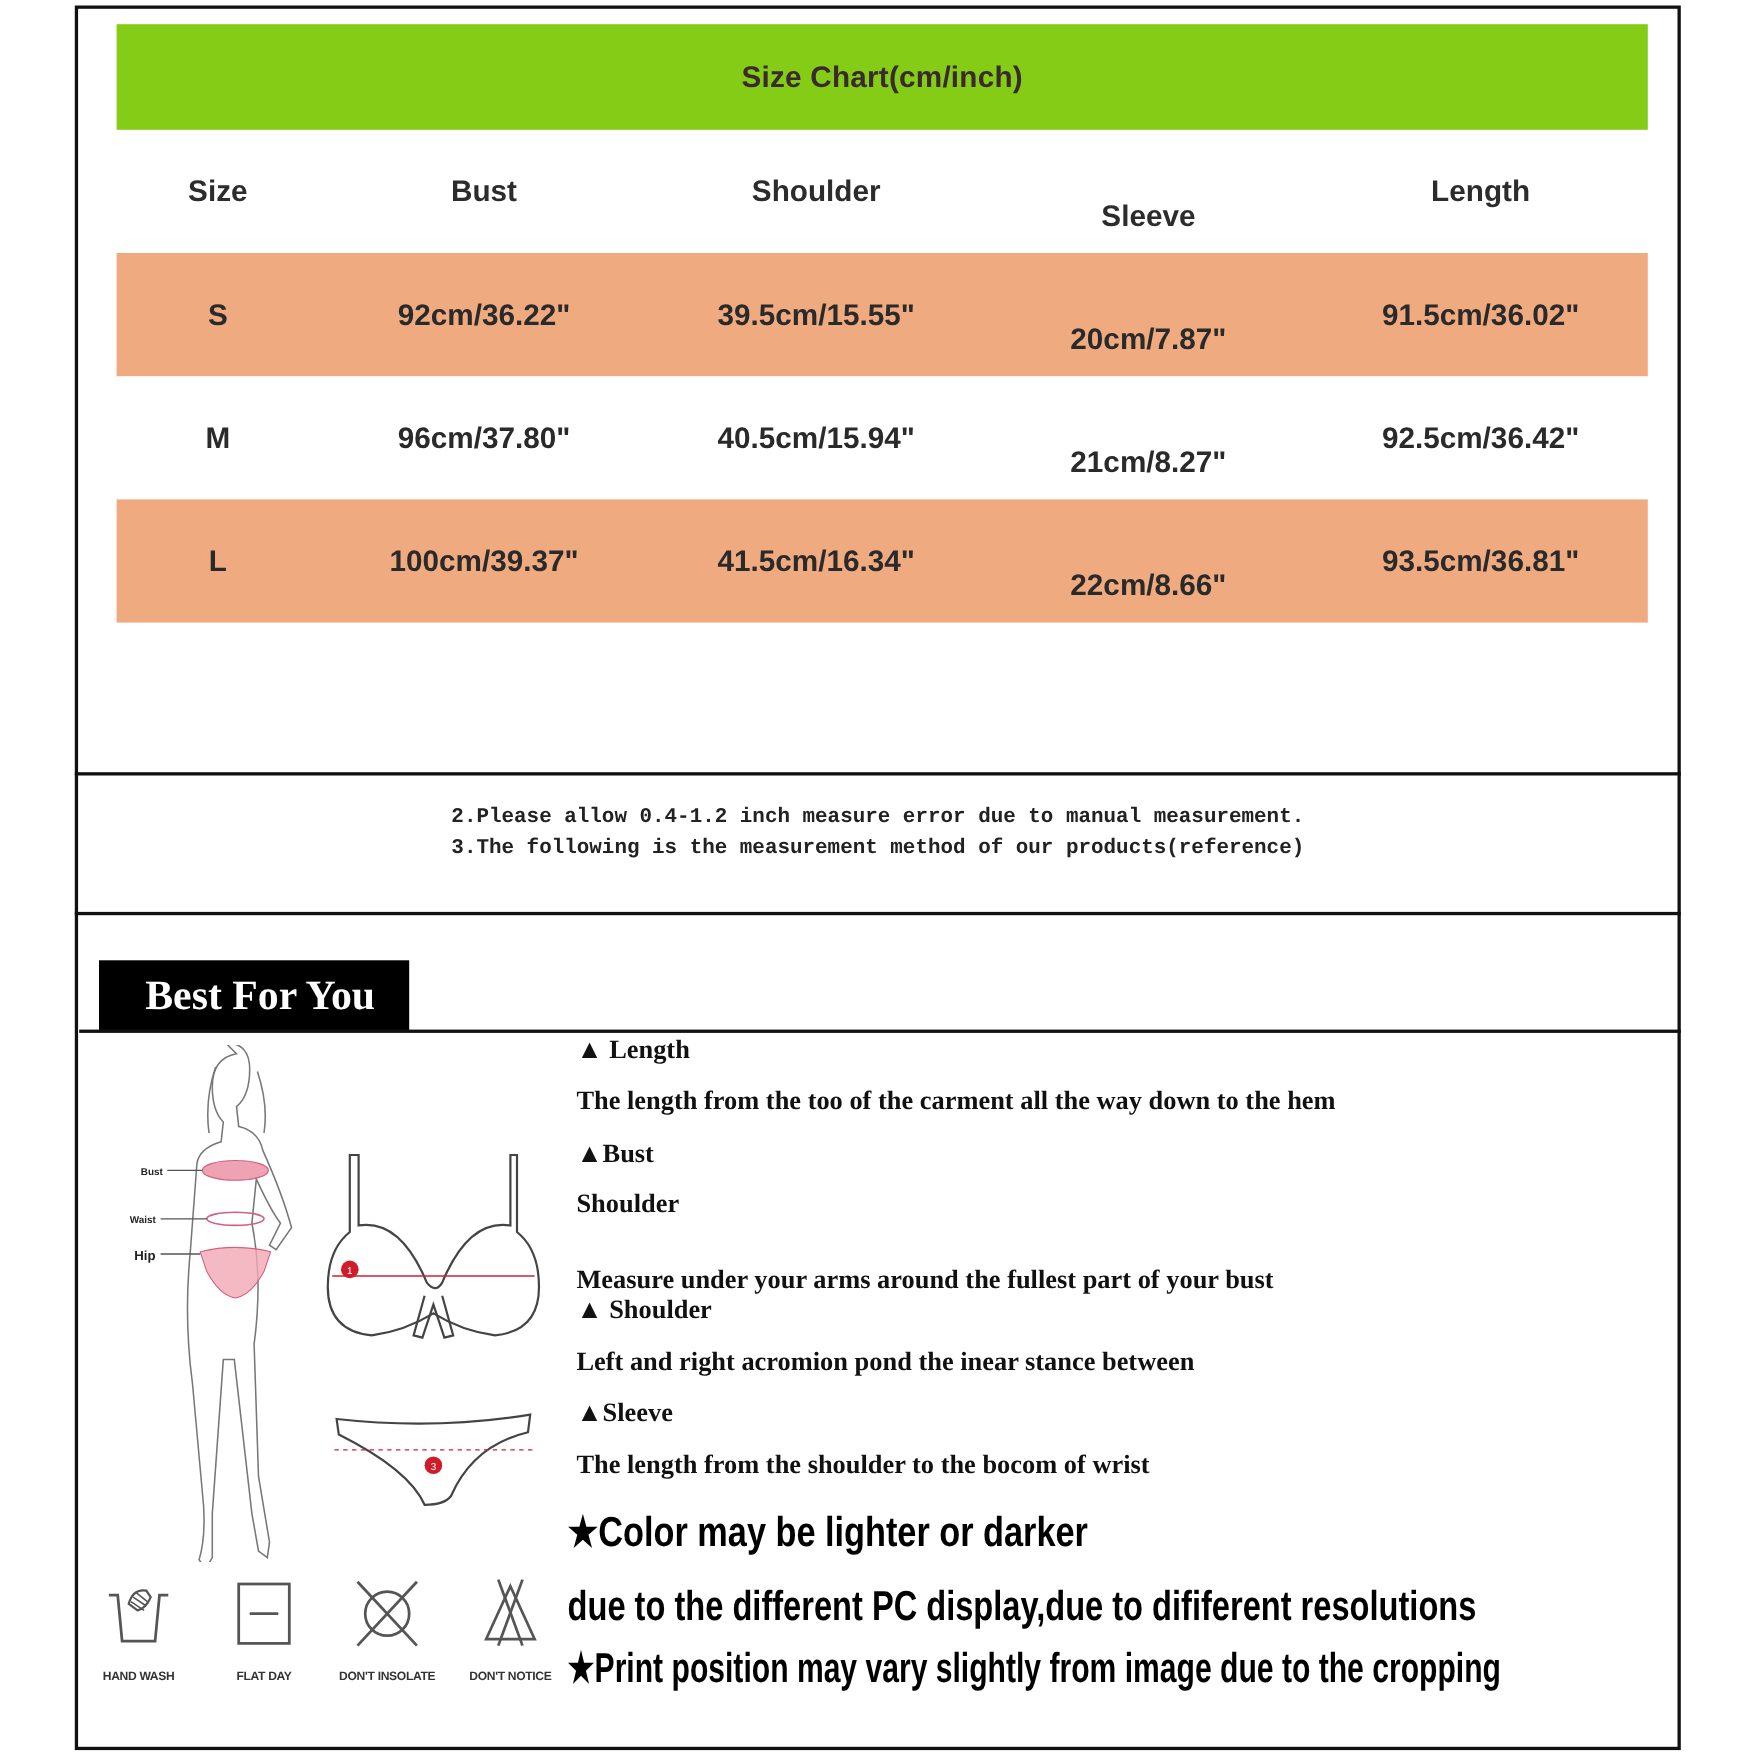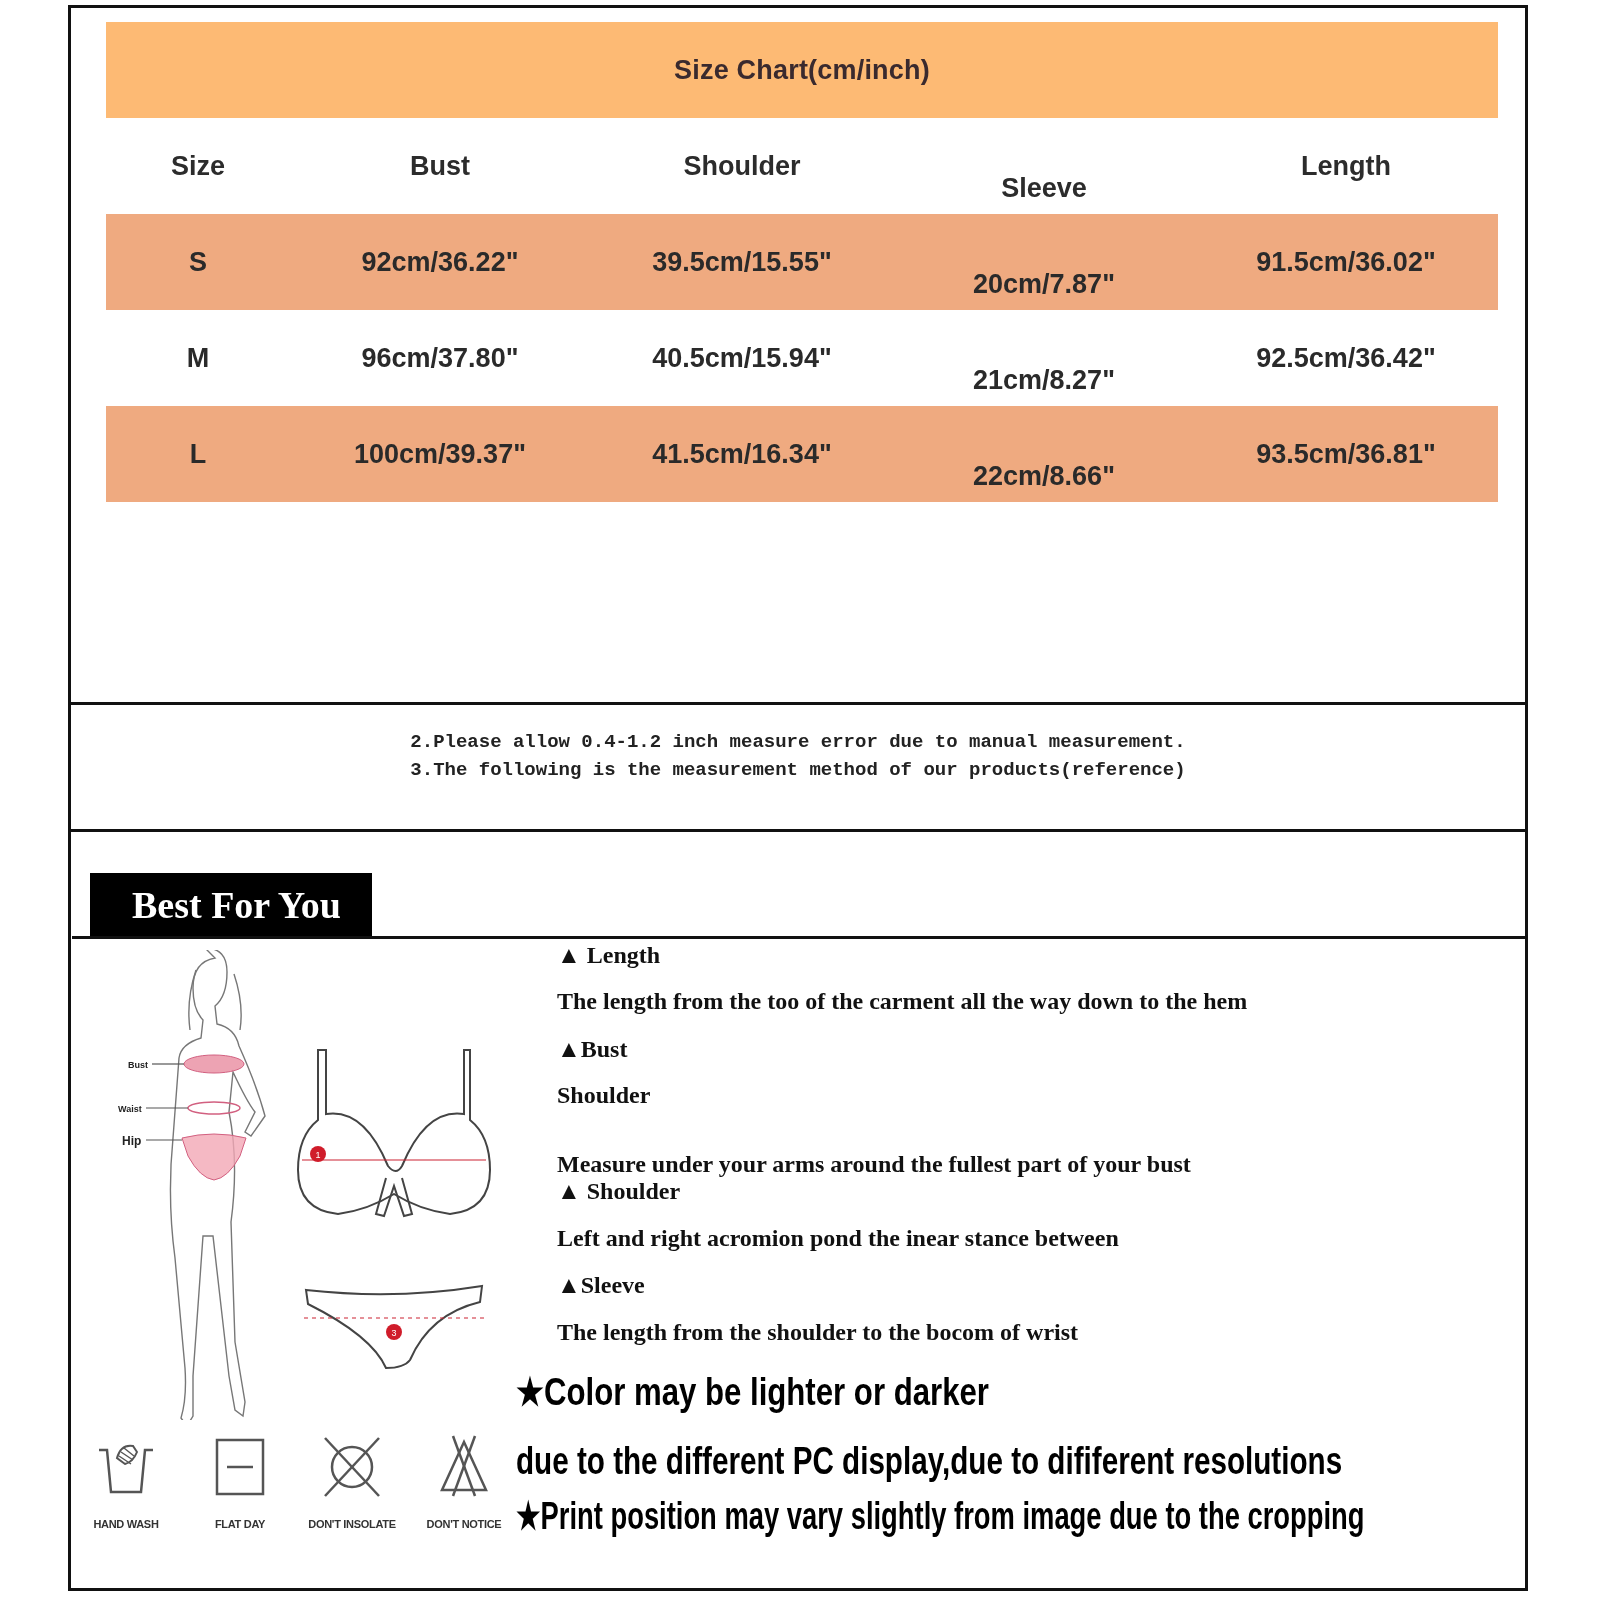--- a/index.html
+++ b/index.html
@@ -1,32 +1,32 @@
 <!DOCTYPE html>
 <html><head>
 <meta charset="utf-8">
 <style>
   html, body { margin: 0; padding: 0; background: #ffffff; }
   body { width: 1600px; height: 1600px; position: relative; overflow: hidden; font-family: "Liberation Sans", sans-serif; }
   .frame { position: absolute; left: 68px; top: 5px; width: 1460px; height: 1586px; border: 3px solid #111; box-sizing: border-box; background: #fff; }
-  .title-bar { position: absolute; left: 106px; top: 22px; width: 1392px; height: 96px; background: #fdba74; display: flex; align-items: center; justify-content: center; }
+  .title-bar { position: absolute; left: 106px; top: 22px; width: 1392px; height: 96px; background: #84cc16; display: flex; align-items: center; justify-content: center; }
   .title-bar span { font-weight: bold; font-size: 27px; color: #3a2a2e; letter-spacing: 0.2px; }
   .table { position: absolute; left: 106px; top: 118px; width: 1392px; }
-  .row { display: flex; height: 96px; align-items: center; }
+  .row { display: flex; height: 112px; align-items: center; }
   .row.shaded { background: #efaa80; }
   .cell { text-align: center; font-weight: bold; font-size: 27px; color: #2a2a2a; }
   .c0 { width: 184px; } .c1 { width: 300px; } .c2 { width: 304px; } .c3 { width: 300px; margin-top: 44px; } .c4 { width: 304px; }
   .header .cell { font-size: 27px; color: #2c2c2c; }
   .sep { position: absolute; left: 68px; width: 1460px; height: 3px; background: #111; }
   .notice { position: absolute; left: 68px; top: 728px; width: 1460px; text-align: center; font-family: "Liberation Mono", monospace; font-weight: bold; font-size: 19px; line-height: 28px; color: #222; }
   .notice div { white-space: pre; }
   .best-tab { position: absolute; left: 90px; top: 873px; width: 282px; height: 64px; background: #000; display: flex; align-items: center; padding-left: 42px; box-sizing: border-box; }
   .best-tab span { color: #fff; font-family: "Liberation Serif", serif; font-weight: bold; font-size: 38px; }
   .best-line { position: absolute; left: 72px; top: 936px; width: 1456px; height: 3px; background: #111; }
-  .desc { position: absolute; left: 524px; font-family: "Liberation Serif", serif; font-weight: bold; color: #111; font-size: 24px; white-space: nowrap; margin-left: 33px; }
+  .desc { position: absolute; left: 524px; font-family: "Liberation Serif", serif; font-weight: bold; color: #111; font-size: 24px; white-space: nowrap; }
   .big { position: absolute; font-family: "Liberation Sans", sans-serif; font-weight: bold; color: #000; white-space: nowrap; transform-origin: left center; }
   .illus { position: absolute; left: 110px; top: 950px; width: 400px; height: 470px; }
   .care { position: absolute; top: 1432px; width: 100px; text-align: center; }
   .care svg { display: block; margin: 0 auto; }
   .care-label { font-size: 11px; color: #333; font-weight: bold; margin-top: 16px; letter-spacing: -0.3px; white-space: nowrap; }
 </style>
 </head>
 <body>
 
 <div class="frame"></div>

